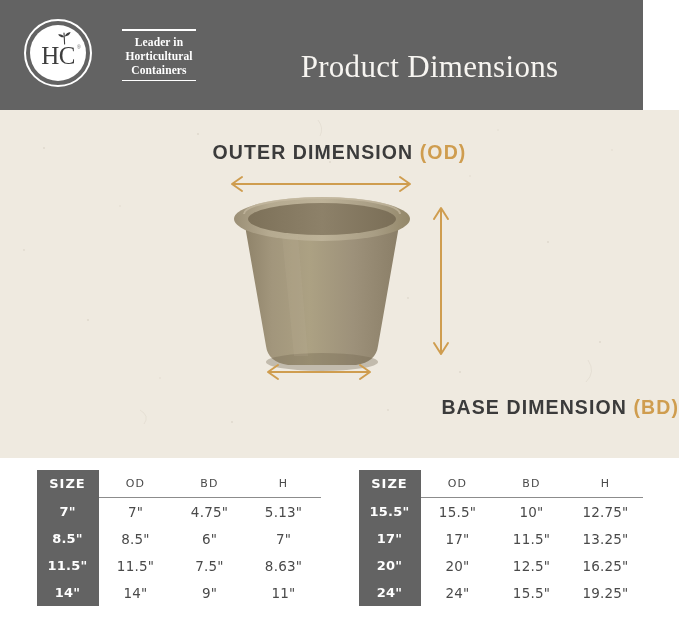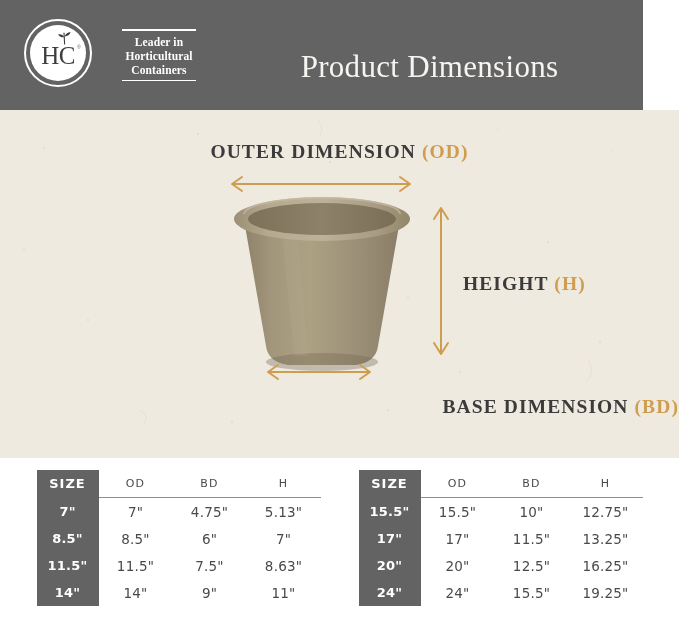--- a/index.html
+++ b/index.html
@@ -156,21 +156,21 @@
   .hero-inner {
     position: absolute;
     left: 0; top: 0;
     width: 679px;
     height: 348px;
   }
 
   
   .label {
     position: absolute;
-    font-family: Liberation Serif, serif;
+    font-family: Liberation Sans, sans-serif;
     font-weight: bold;
     font-size: 19.5px;
     letter-spacing: 1.1px;
     color: #3b3b3b;
     white-space: nowrap;
   }
   .label .abbr { color: #cf9d4f; }
 
   #label-od { left: 0; top: 31px; width: 679px; text-align: center; }
   #label-bd { left: 0; top: 286px; width: 679px; text-align: right; }
@@ -350,24 +350,20 @@
 
         <path d="M60 42 L72 162 L86 162 L76 42 Z" fill="#c1b69c" opacity="0.16"></path>
       </svg>
 
       <svg id="arrow-h-v" width="20" height="156" viewBox="0 0 20 156">
         <line x1="10" y1="6" x2="10" y2="150" stroke="#cf9d4f" stroke-width="2"></line>
         <polyline points="3,16 10,5 17,16" fill="none" stroke="#cf9d4f" stroke-width="2" stroke-linecap="round" stroke-linejoin="round"></polyline>
         <polyline points="3,140 10,151 17,140" fill="none" stroke="#cf9d4f" stroke-width="2" stroke-linecap="round" stroke-linejoin="round"></polyline>
       </svg>
 
-      <div class="label" id="label-h">
-        <span>HEIGHT</span>
-        <span class="abbr">(H)</span>
-      </div>
 
       <svg class="arrow-h" id="arrow-bd" width="112" height="20" viewBox="0 0 112 20">
         <line x1="6" y1="10" x2="106" y2="10" stroke="#cf9d4f" stroke-width="2"></line>
         <polyline points="15,3 5,10 15,17" fill="none" stroke="#cf9d4f" stroke-width="2" stroke-linecap="round" stroke-linejoin="round"></polyline>
         <polyline points="97,3 107,10 97,17" fill="none" stroke="#cf9d4f" stroke-width="2" stroke-linecap="round" stroke-linejoin="round"></polyline>
       </svg>
 
       <div class="label" id="label-bd">
         <span>BASE DIMENSION</span>
         <span class="abbr">(BD)</span>

